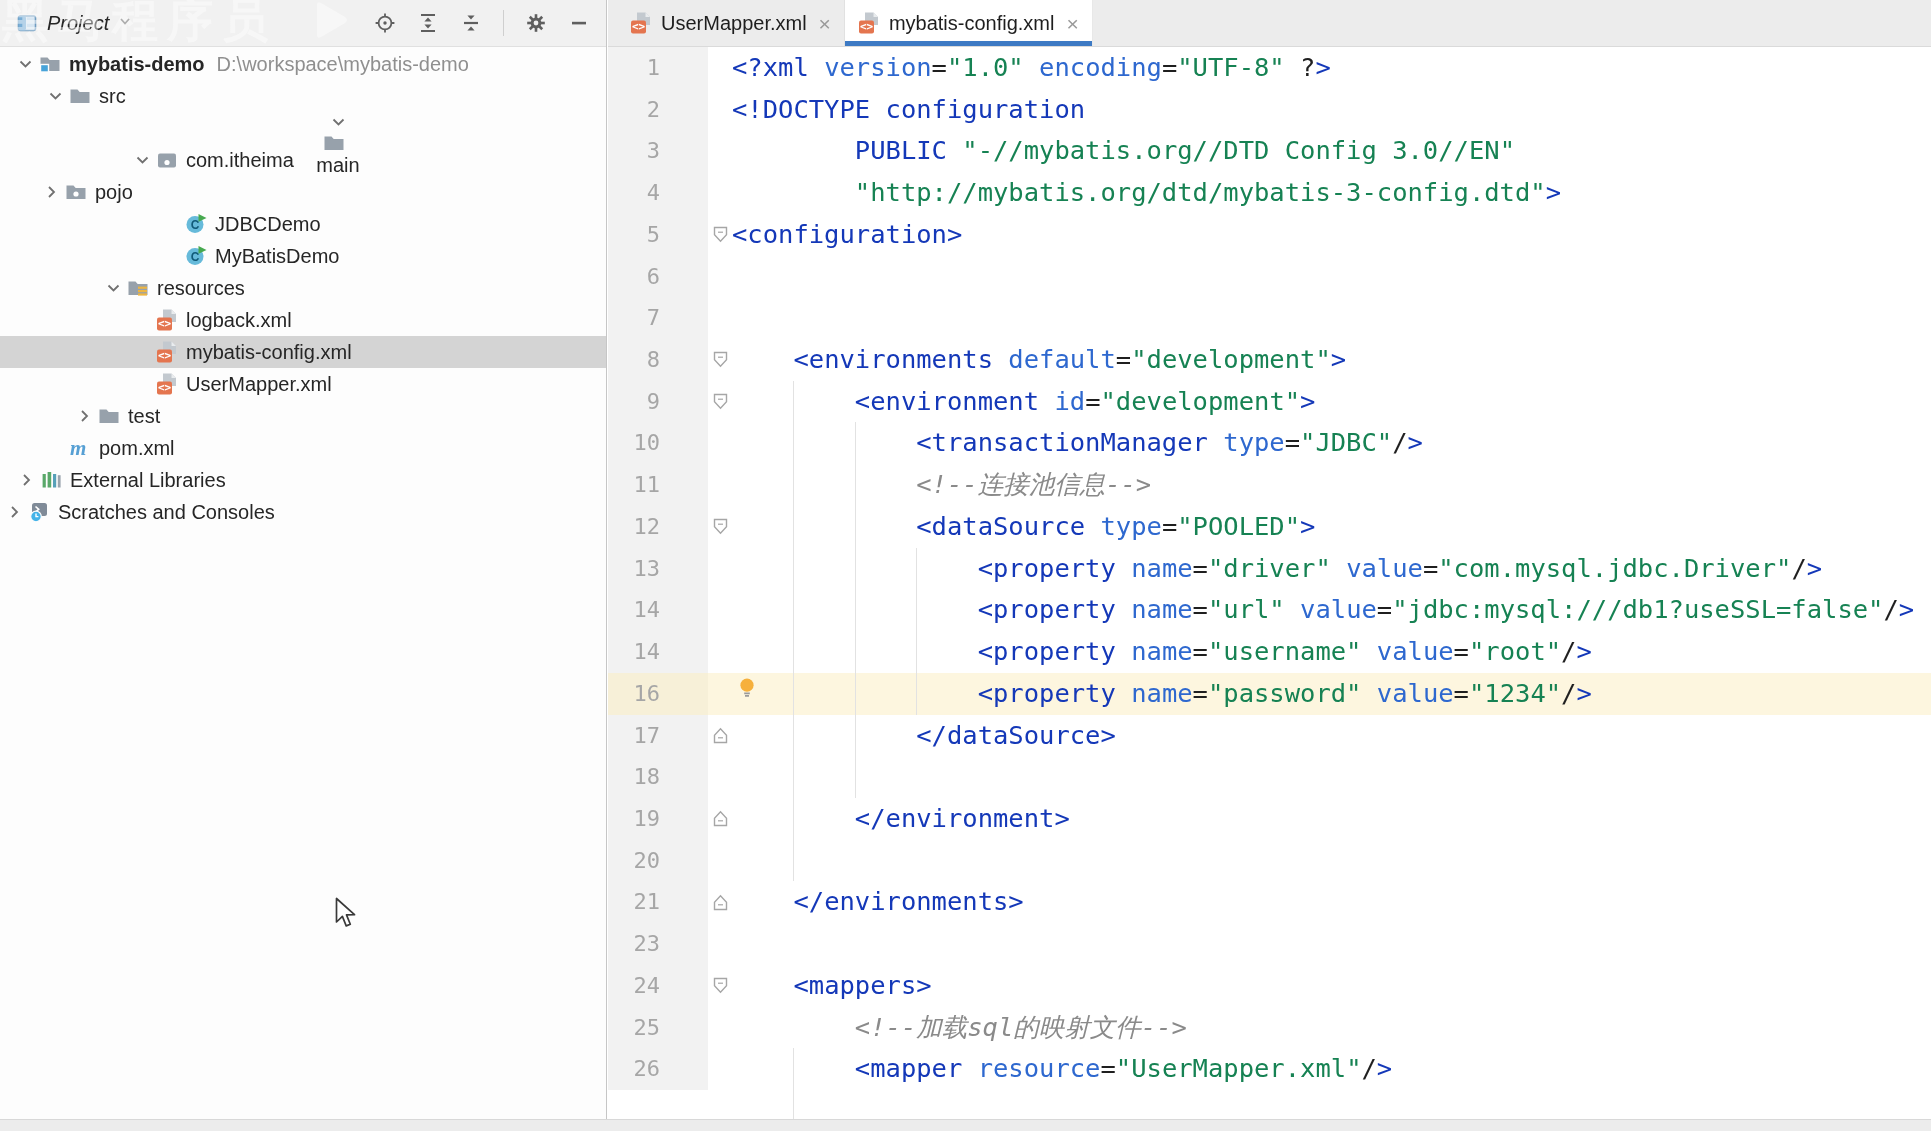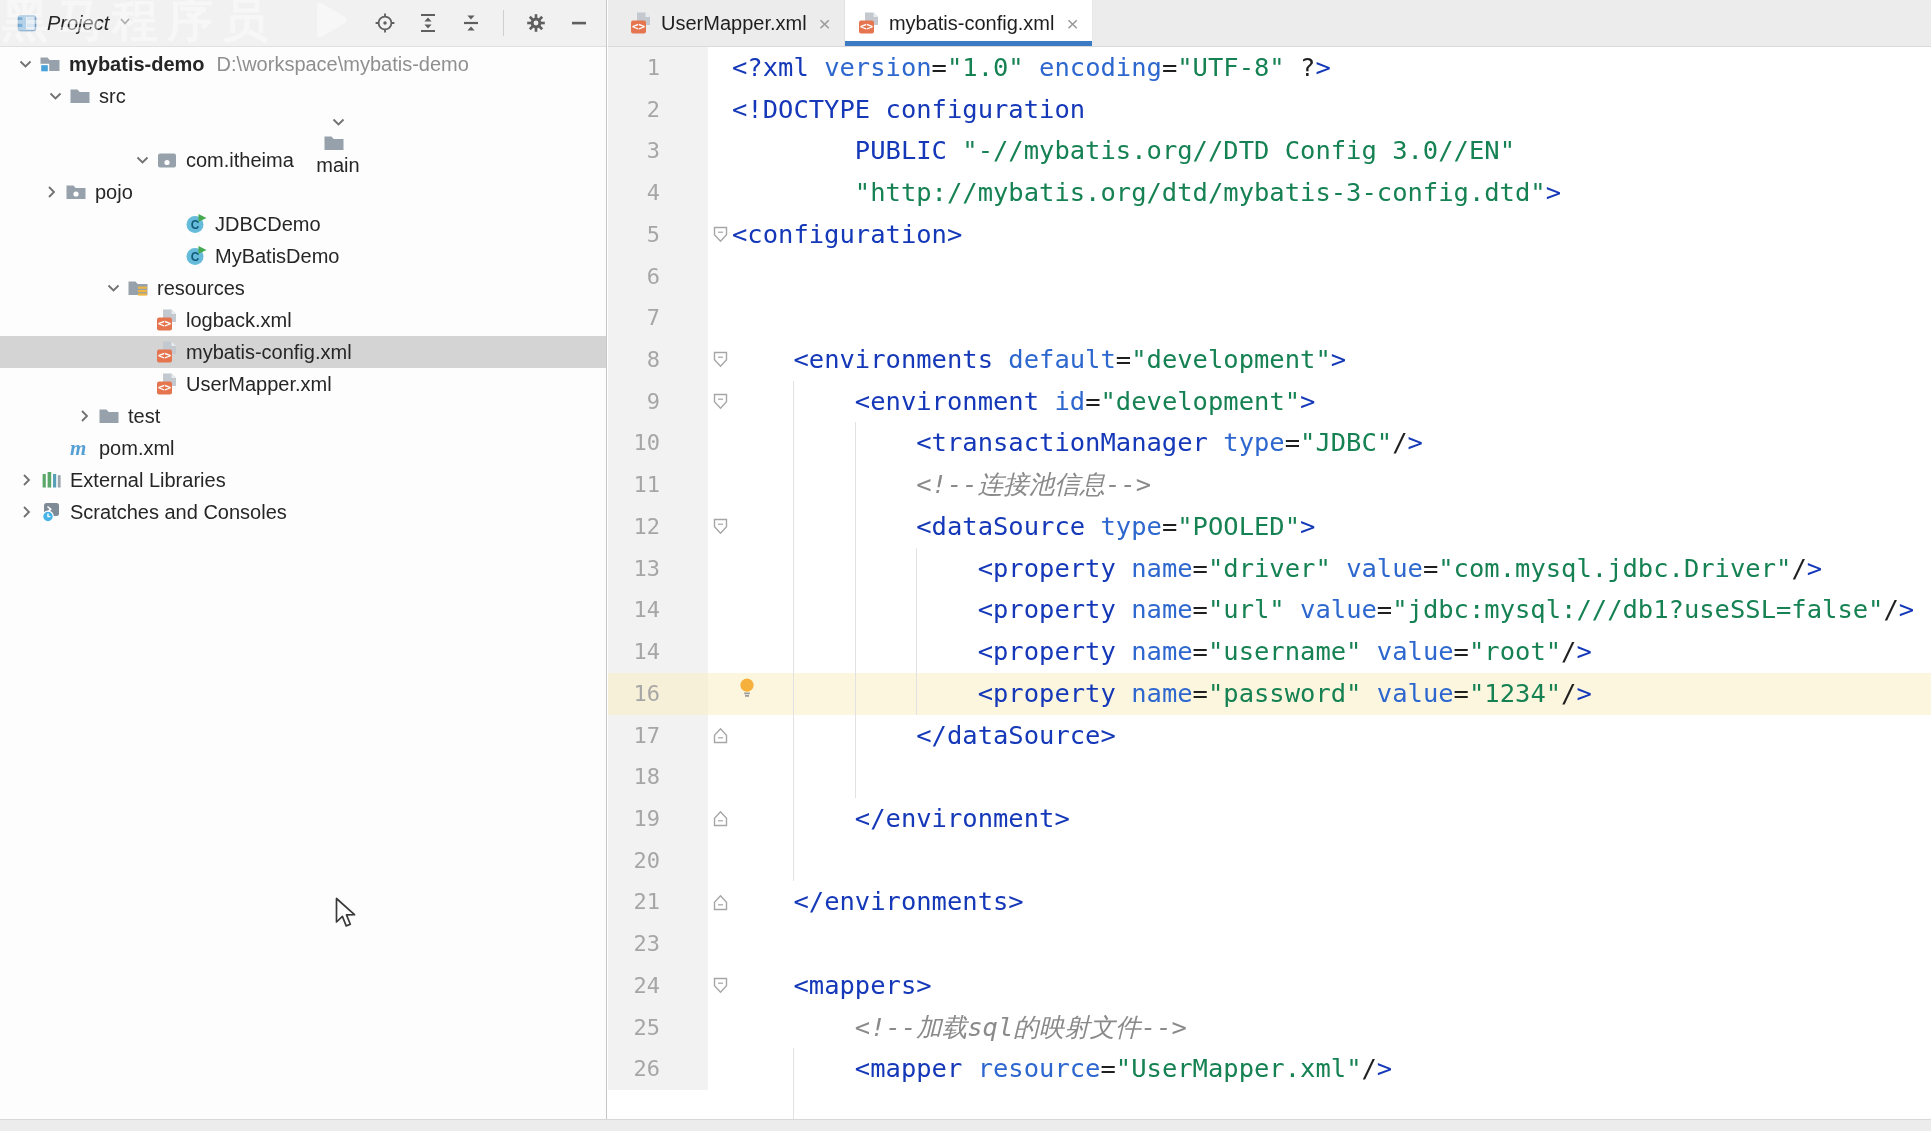--- a/index.html
+++ b/index.html
@@ -133,21 +133,21 @@
             <circle cx="11" cy="11" r="2.4" fill="#f1f1f1"></circle>
           </svg>
       </span>
       <span class="hdr-icon">
         <svg width="22" height="22" viewBox="0 0 22 22">
             <rect x="4" y="9.8" width="14" height="2.6" fill="#5f5f5f"></rect>
           </svg>
       </span>
     </div>
     <div class="tree" id="tree">
-        <div class="tree-row" style="padding-left: 4px; margin-left: 7px;">
+        <div class="tree-row" style="padding-left: 11px;">
           <span class="chev">
             <svg width="21" height="20" viewBox="0 0 21 20">
               <path d="M5.5 7.5 L10.5 12.5 L15.5 7.5" stroke="#707070" stroke-width="1.8" fill="none"></path>
             </svg>
           </span>
           <span class="ticon">
             <svg width="22" height="22" viewBox="0 0 22 22">
               <path d="M1.5 4.5 h7 l2.2 2.6 h9.8 v11 h-19 z" fill="#97a1ab"></path>
               <rect x="1.5" y="11.5" width="8" height="7.5" fill="#47a3d9" stroke="#fdfdfd" stroke-width="1.4"></rect>
             </svg>
@@ -316,21 +316,21 @@
           <span class="ticon">
             <svg width="22" height="22" viewBox="0 0 22 22">
               <rect x="2.6" y="5" width="3.2" height="13.5" fill="#59a869"></rect>
               <rect x="7.6" y="3" width="3.6" height="15.5" fill="#59a869"></rect>
               <rect x="13" y="5" width="3.2" height="13.5" fill="#56a0b8"></rect>
               <rect x="17.8" y="6.2" width="2.8" height="12.3" fill="#9aa5ae"></rect>
             </svg>
           </span>
           <span class="tlabel">External Libraries</span>
         </div>
-        <div class="tree-row" style="padding-left: 12px;">
+        <div class="tree-row" style="">
           <span class="chev">
             <svg width="21" height="20" viewBox="0 0 21 20">
               <path d="M8 5 L13 10 L8 15" stroke="#707070" stroke-width="1.8" fill="none"></path>
             </svg>
           </span>
           <span class="ticon">
             <svg width="22" height="22" viewBox="0 0 22 22">
               <rect x="4" y="2" width="15" height="13" rx="2.5" fill="#808b98"></rect>
               <path d="M7.5 5.5 l3.2 2.8 -3.2 2.8" stroke="#fff" stroke-width="1.6" fill="none"></path>
               <circle cx="8" cy="15.5" r="5.3" fill="#45b3e8" stroke="#fdfdfd" stroke-width="1.2"></circle>

